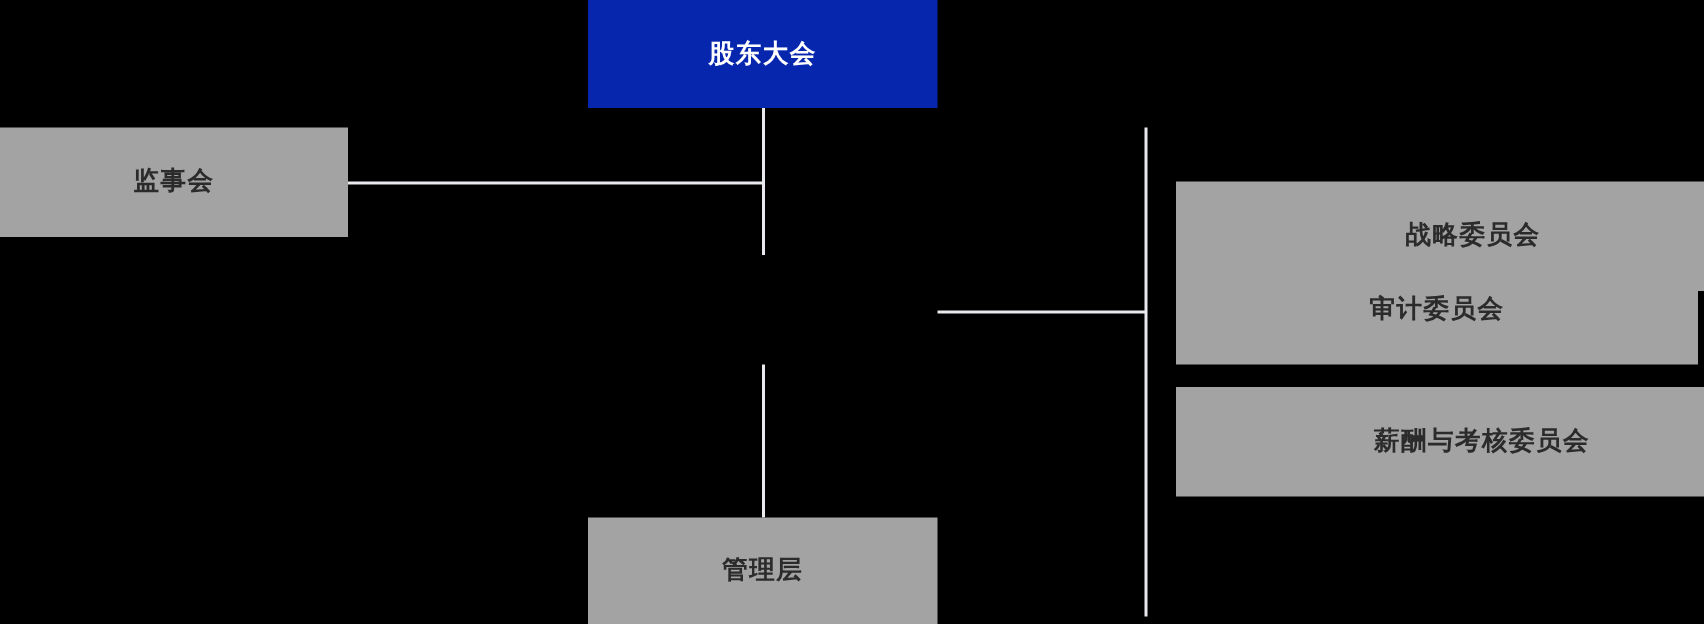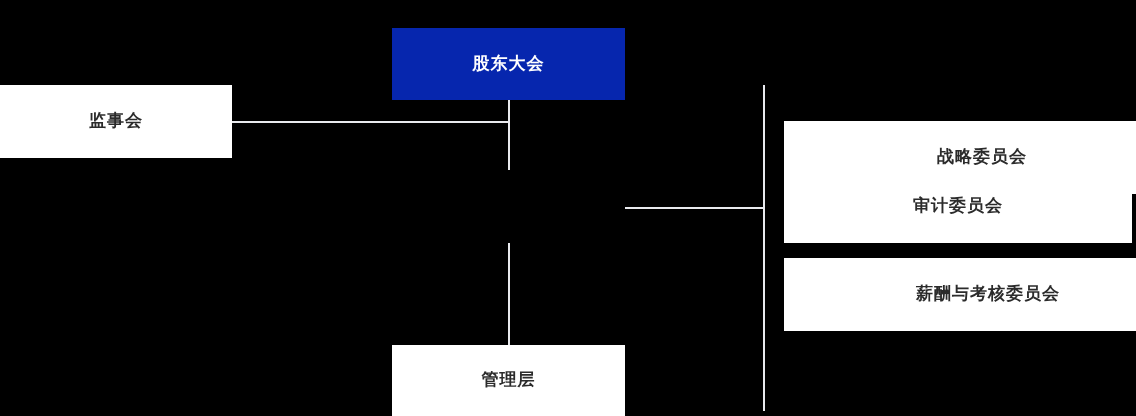--- a/index.html
+++ b/index.html
@@ -27,24 +27,23 @@
     font-size: 17px;
     font-weight: 700;
     letter-spacing: 1px;
     line-height: 1.2;
     text-align: center;
     user-select: none;
   }
   .node.primary {
     background: #0626AE;
     color: #FFFFFF;
-    margin-top: 28px;
   }
   .node.secondary {
-    background: #ffffff;
+    background: #a3a3a3;
     color: #2B2B2B;
     font-family: Liberation Serif, serif;
   }
   .connector {
     position: absolute;
     background: #E9EAEE;
   }
   .connector.v { width: 2px; }
   .connector.h { height: 2px; }
 </style>

